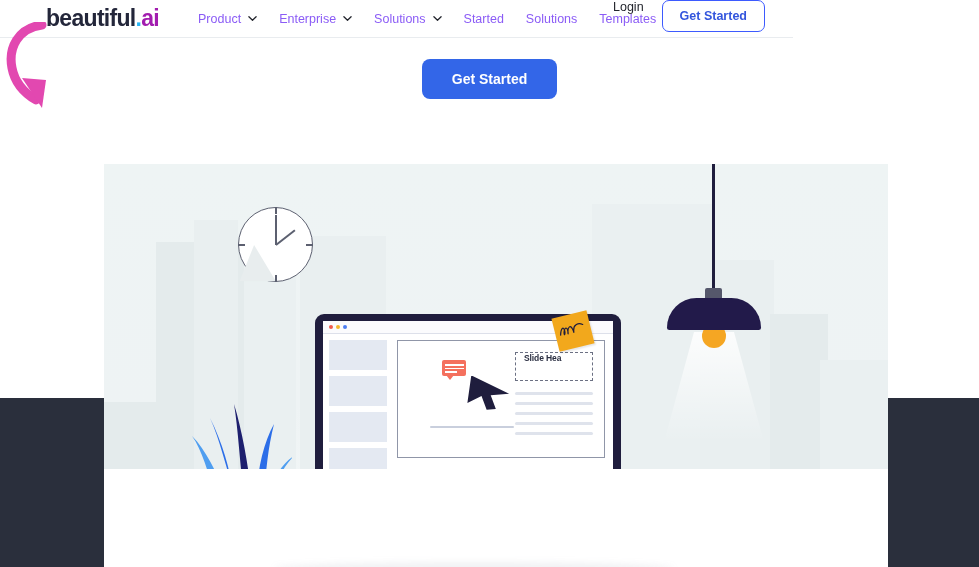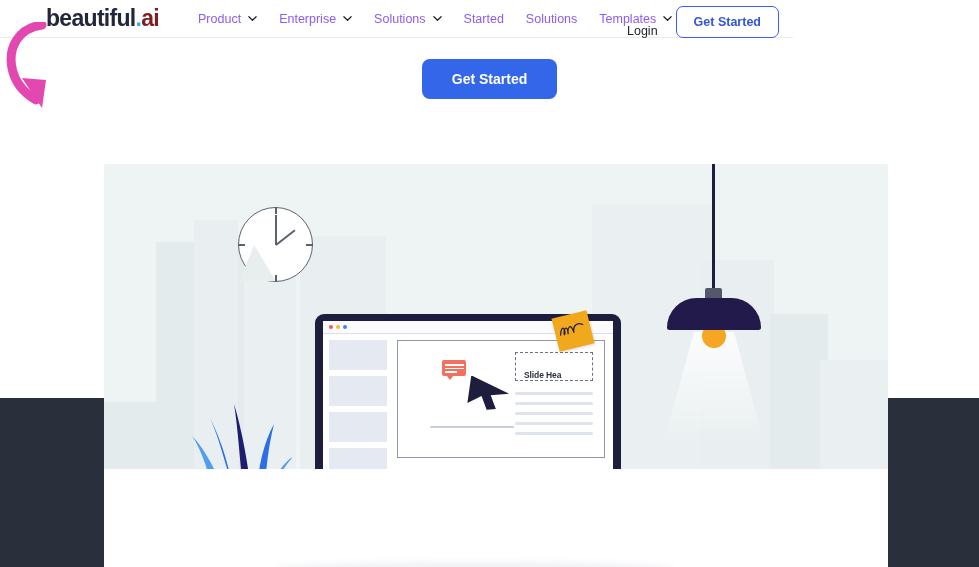--- a/index.html
+++ b/index.html
@@ -24,40 +24,40 @@
     margin-left: 46px;
     font-size: 23px;
     font-weight: 700;
     letter-spacing: -0.7px;
     color: #23263a;
     line-height: 1;
     display: flex; align-items: baseline;
     cursor: pointer;
   }
   .logo .dot { color: #29b6f6; }
-  .logo .ai { color: #7f1d1d; }
+  .logo .ai { color: #a21caf; }
 
   .nav { display: flex; align-items: center; margin-left: 28px; gap: 0px; }
   .nav-item {
     display: flex; align-items: center;
     font-size: 12.5px; color: #8b5cf6;
     padding: 0 11px;
     cursor: pointer;
     white-space: nowrap;
   }
   .nav-item .caret {
     display: inline-block;
     margin-left: 7px;
     width: 9px; height: 9px;
   }
   .nav-item .caret svg { display:block; }
 
   .header-right {
-    position: absolute; right: 14px; top: 0;
-    height: 38px; display: flex; align-items: flex-end; gap: 0;
+    position: absolute; right: 28px; top: 0;
+    height: 38px; display: flex; align-items: flex-start; gap: 0;
   }
   .login-link {
     font-size: 12.5px; color: #22242c; cursor: pointer; margin-right: 18px;
   }
   .btn-outline-sm {
     border: 1px solid #3d5afe;
     color: #3355dd;
     background: #fff;
     font-size: 12.5px;
     font-weight: 700;
@@ -244,21 +244,21 @@
   .chat-bubble:after {
     content:''; position: absolute; left: 4px; bottom: -4px;
     border-left: 4px solid transparent; border-right: 4px solid transparent;
     border-top: 5px solid #f4705e;
   }
   .chat-line { position: absolute; left: 2.5px; height: 1.6px; background: #fff; }
   .dashed-box {
     position: absolute; left: 411px; top: 188px;
     width: 78px; height: 29px;
     border: 1.3px dashed #6b7083;
-    display: flex; align-items: flex-end; padding-left: 8px;
+    display: flex; align-items: flex-start; padding-left: 8px;
   }
   .dashed-box span {
     font-size: 8.5px; font-weight: 700; color: #2b2f42; letter-spacing: -0.1px;
   }
   .txtline { position: absolute; height: 3.2px; background: #dfe3ec; border-radius: 2px; }
   .cursor-arrow { position: absolute; left: 363px; top: 212px; z-index: 9; }
 
   
   .sticky {
     position: absolute; left: 451px; top: 150px;

